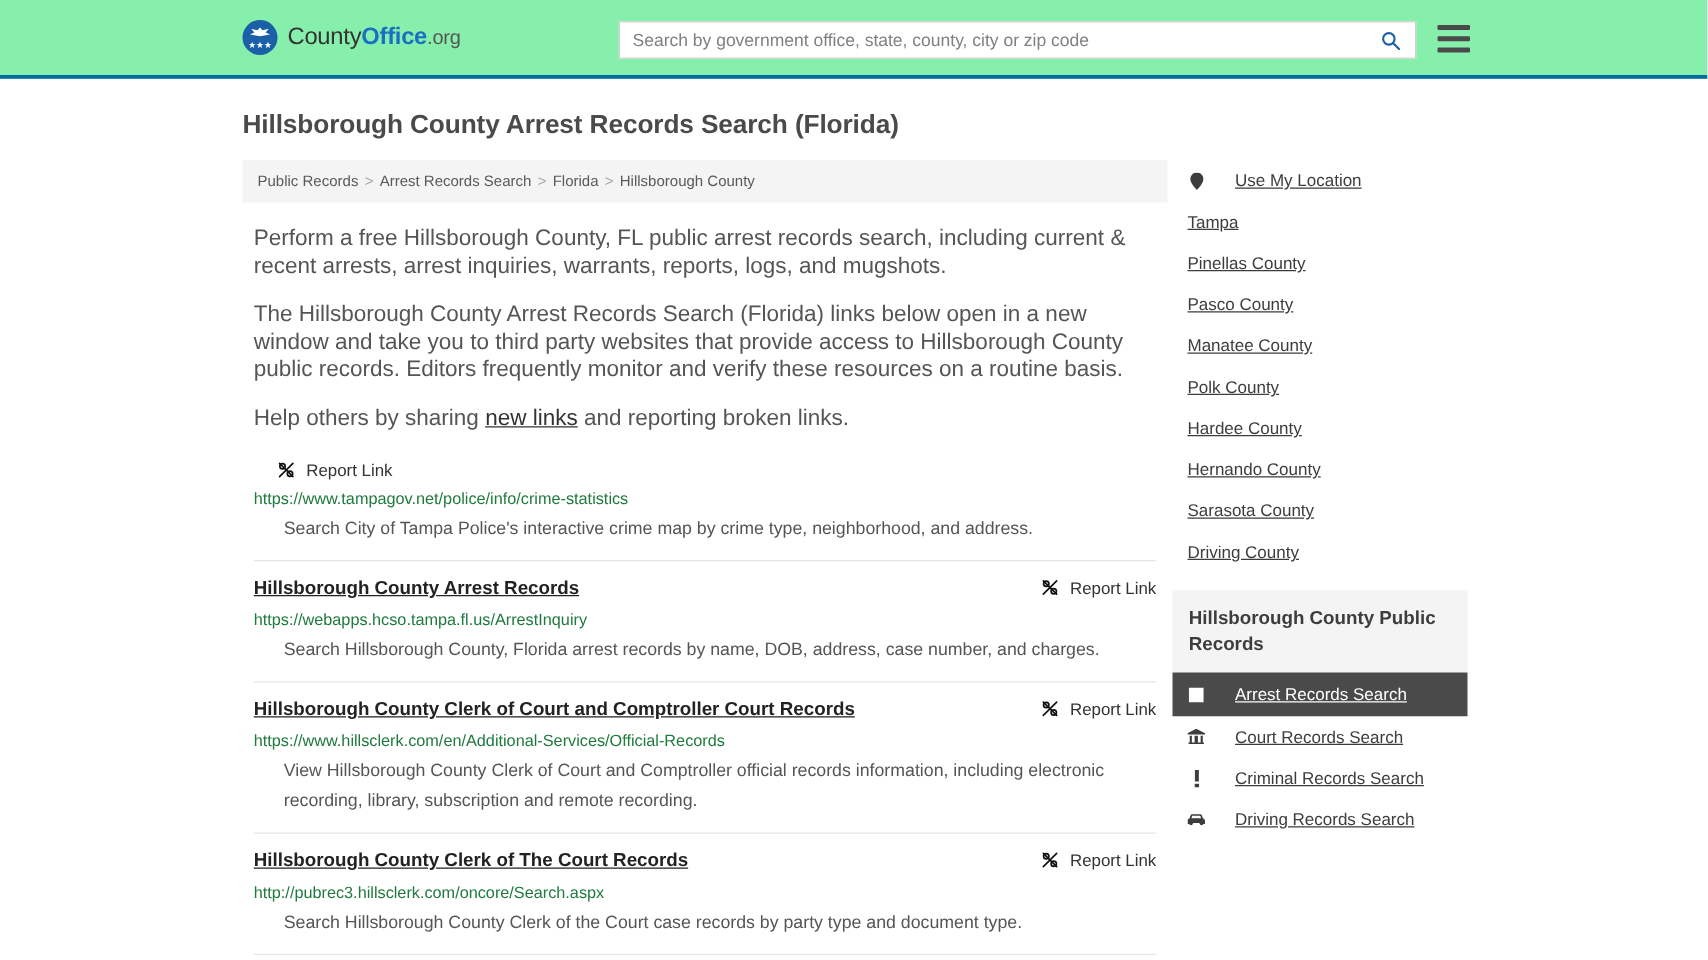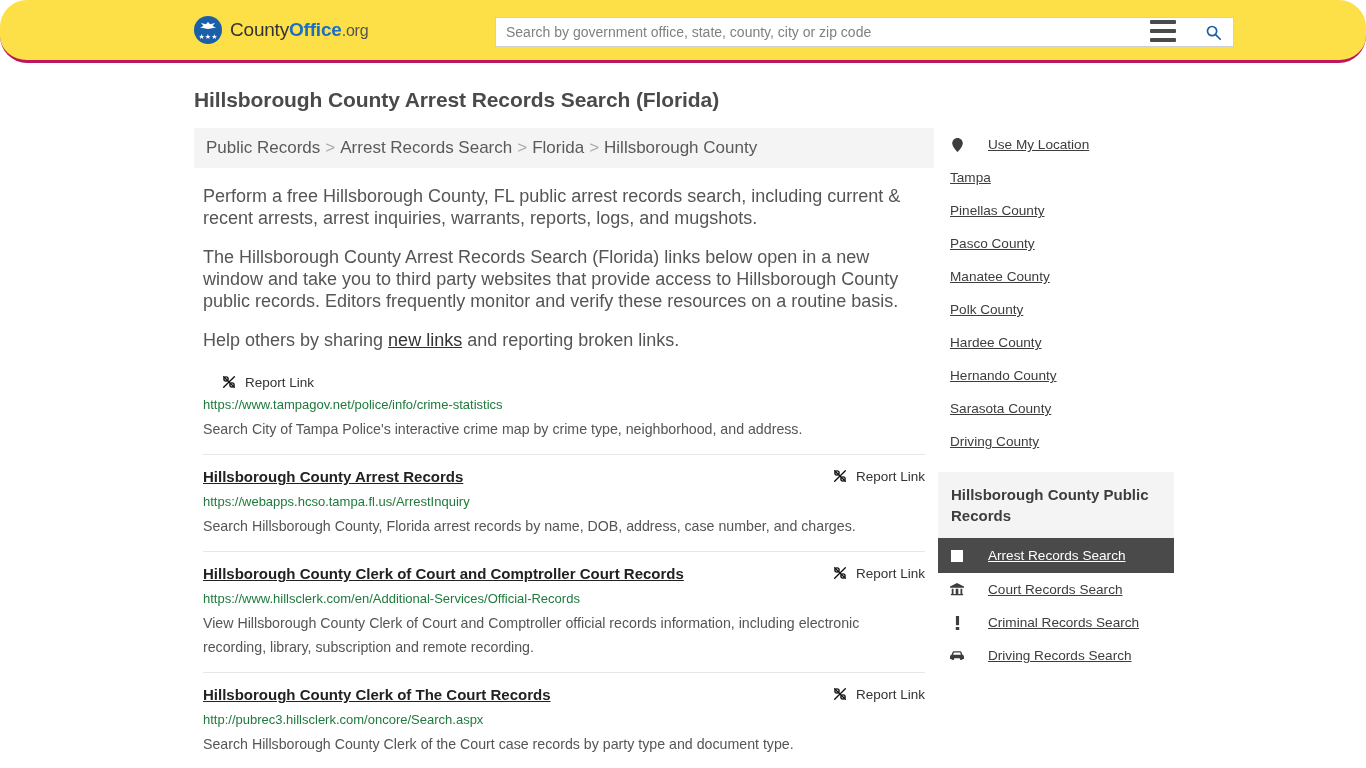--- a/index.html
+++ b/index.html
@@ -9,26 +9,25 @@
     width: 1366px; height: 768px;
     overflow: hidden;
     background: #ffffff;
     font-family: "Liberation Sans", sans-serif;
     color: #444444;
   }
 
   
   .site-header {
     height: 63px;
-    background: #fde047;
-    border-bottom: 3px solid #be185d;
+    background: #86efac;
+    border-bottom: 3px solid #0369a1;
     display: flex;
     align-items: center;
     position: relative;
-    border-radius: 27px;
   }
   .brand {
     display: flex;
     align-items: center;
     margin-left: 194px;
     text-decoration: none;
   }
   .brand-seal {
     width: 28px; height: 28px;
     border-radius: 50%;
@@ -58,21 +57,21 @@
     white-space: nowrap;
   }
   .brand-text .b1 { color: #333333; }
   .brand-text .b2 { color: #1a6fc4; font-weight: bold; }
   .brand-text .b3 { color: #555555; font-size: 16px; }
 
   .search-wrap {
     position: absolute;
     left: 495px;
     top: 17px;
-    width: 739px;
+    width: 638px;
     height: 30px;
     background: #ffffff;
     border: 1px solid #cfcfcf;
     display: flex;
     align-items: center;
   }
   .search-input {
     flex: 1 1 auto;
     border: 0;
     outline: 0;
@@ -120,21 +119,21 @@
     width: 980px;
     align-items: flex-start;
   }
   .main-col { width: 740px; flex: 0 0 740px; }
   .side-col { width: 236px; flex: 0 0 236px; margin-left: 4px; }
 
   
   .breadcrumb {
     background: #f4f4f4;
     padding: 10px 12px;
-    font-size: 17px;
+    font-size: 12px;
     color: #5a5a5a;
   }
   .breadcrumb a { color: #5a5a5a; text-decoration: none; }
   .breadcrumb .sep { color: #a9a9a9; margin: 0 5px; }
 
   
   .intro { padding: 0 9px; }
   .intro p {
     margin: 17px 0 0 0;
     font-size: 18px;
@@ -179,20 +178,21 @@
     margin-top: 6px;
     font-size: 13px;
     color: #1f7a3d;
     line-height: 17px;
   }
   .result-desc {
     margin-top: 4px;
     font-size: 14.2px;
     line-height: 24px;
     color: #555555;
+    margin-left: 24px;
   }
 
   
   .side-box-head {
     background: #f4f4f4;
     padding: 12px 13px;
     font-size: 15px;
     font-weight: bold;
     color: #3d3d3d;
     line-height: 21px;

